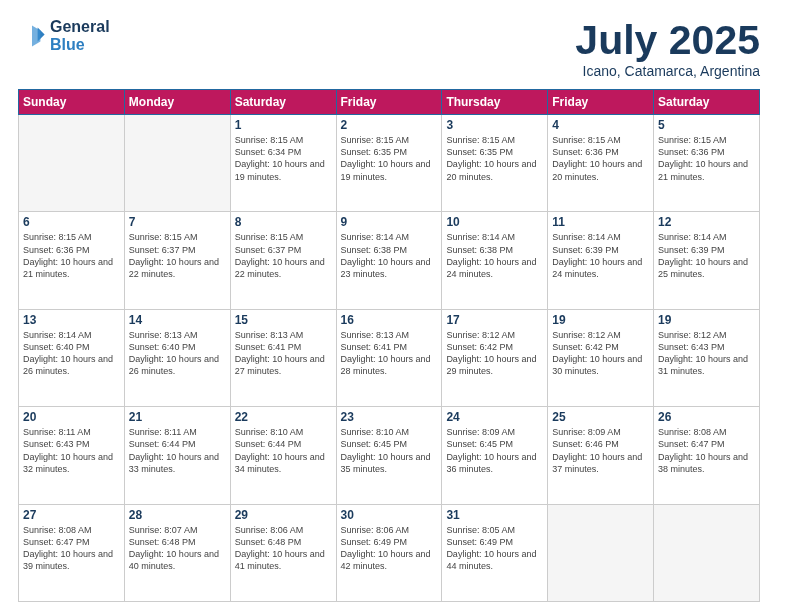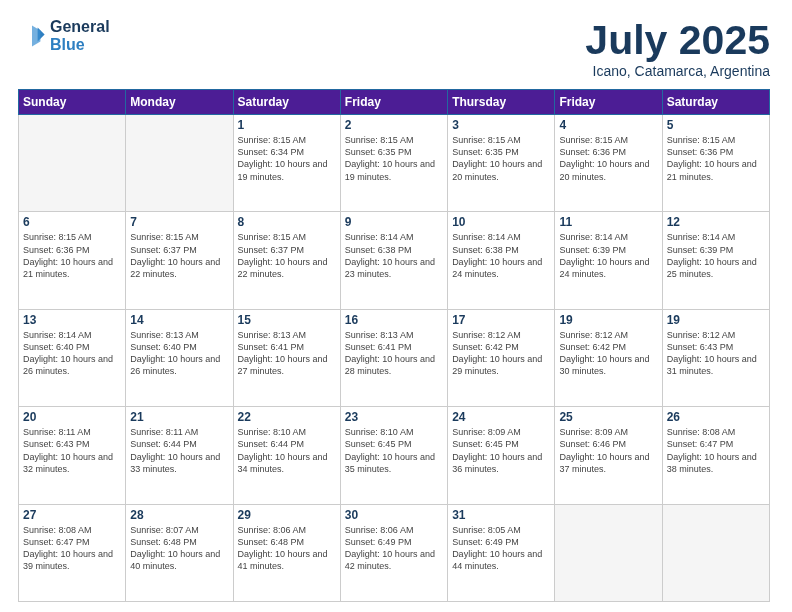--- a/index.html
+++ b/index.html
@@ -6,21 +6,21 @@
     body {
       width: 792px;
       height: 612px;
       font-family: Arial, sans-serif;
       background: #fff;
       overflow: hidden;
     }
     .page {
       width: 792px;
       height: 612px;
-      padding: 18px 22px 10px 18px;
+      padding: 18px 32px 10px 18px;
       display: flex;
       flex-direction: column;
     }
     .header {
       display: flex;
       justify-content: space-between;
       align-items: flex-start;
       margin-bottom: 10px;
     }
     .logo {
@@ -46,21 +46,21 @@
       color: #1a3a5c;
     }
     .calendar {
       flex: 1;
       border: 1px solid #ccc;
       border-collapse: collapse;
       width: 100%;
       table-layout: fixed;
     }
     .calendar th {
-      background: #4c1d95;
+      background: #be185d;
       color: #fff;
       font-size: 12px;
       font-weight: bold;
       padding: 5px 4px;
       text-align: left;
       border: 1px solid #2268a0;
     }
     .calendar td {
       border: 1px solid #ccc;
       vertical-align: top;

